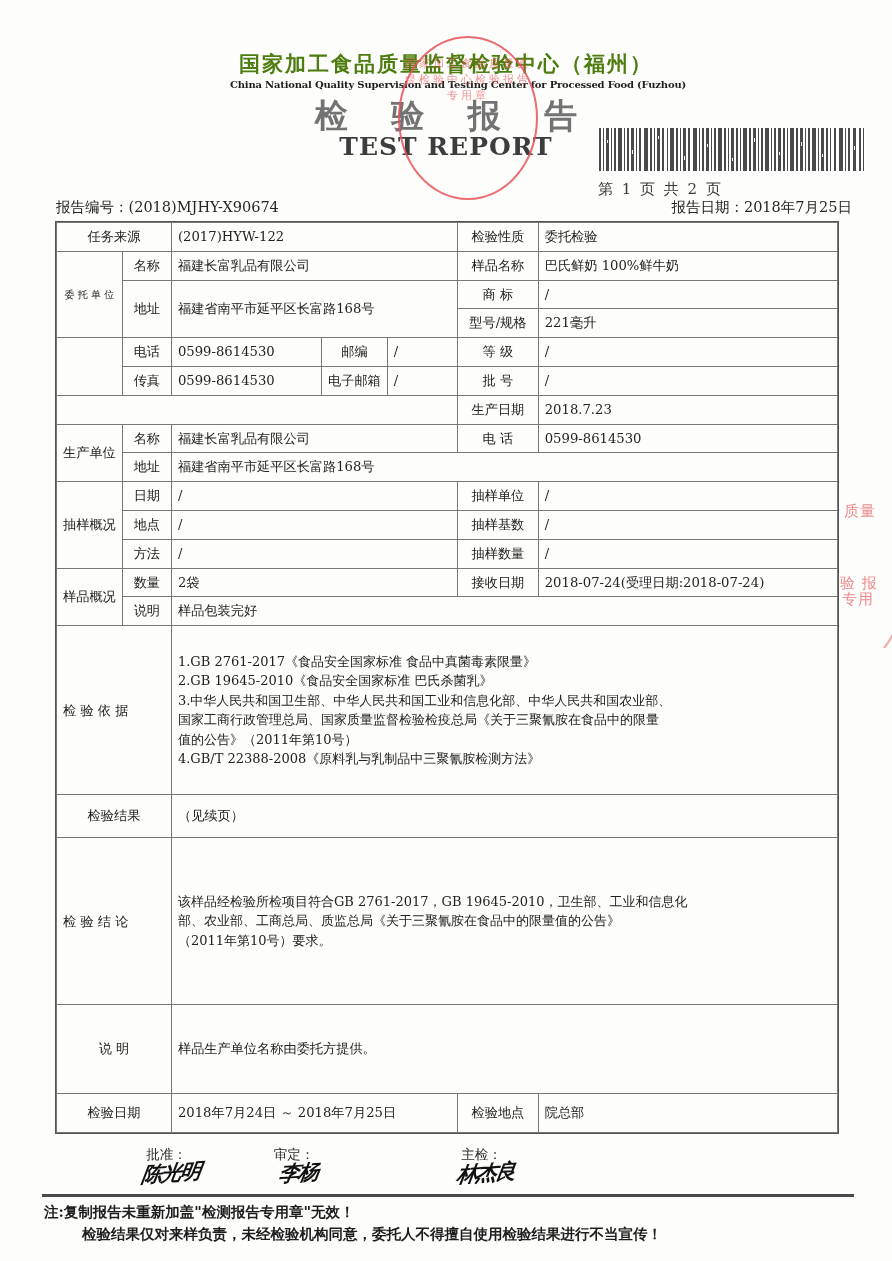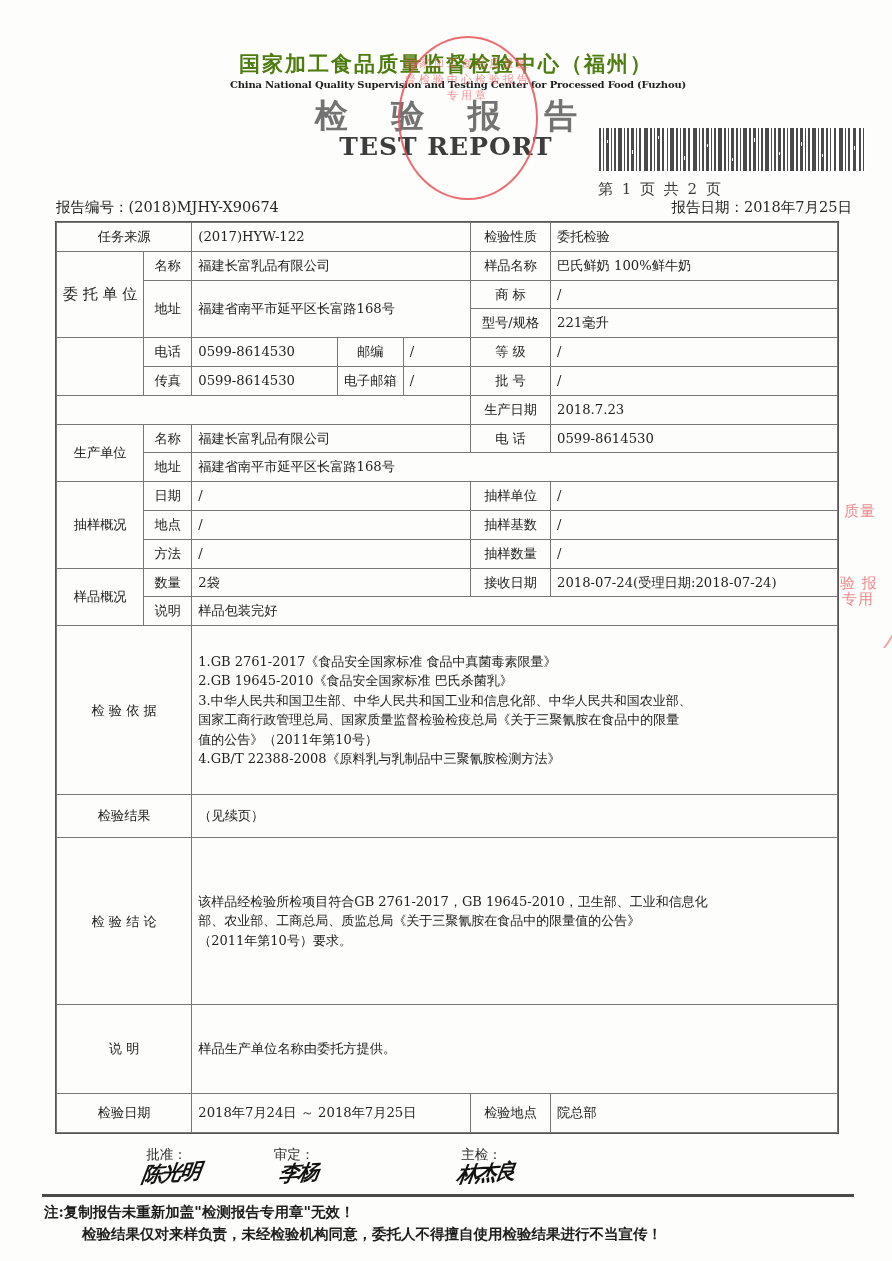--- a/index.html
+++ b/index.html
@@ -85,23 +85,23 @@
     font-family:"DejaVu Serif","Liberation Serif",serif;
     color:#222;
   }
   table.main td{
     border:1px solid #777;
     padding:4px 6px;
     vertical-align:middle;
     line-height:1.5;
   }
   .lbl{text-align:center;white-space:nowrap;}
-  .lbl-sp{ text-align:center; }
+  .lbl-sp{ }
   .vert{
-    text-align:center;font-size:15px;line-height:1.9;white-space:nowrap;
+    text-align:center;font-size:10px;line-height:1.9;white-space:nowrap;
   }
   .val{text-align:left;}
   .basis{
     line-height:1.62;font-size:13px;padding:8px 10px;vertical-align:middle;
   }
   .basis div{white-space:nowrap;}
   .concl{line-height:1.72;font-size:13px;padding:10px 10px;vertical-align:middle;}
 
   
   table.main{box-shadow:0 0 0 1px #555;}

